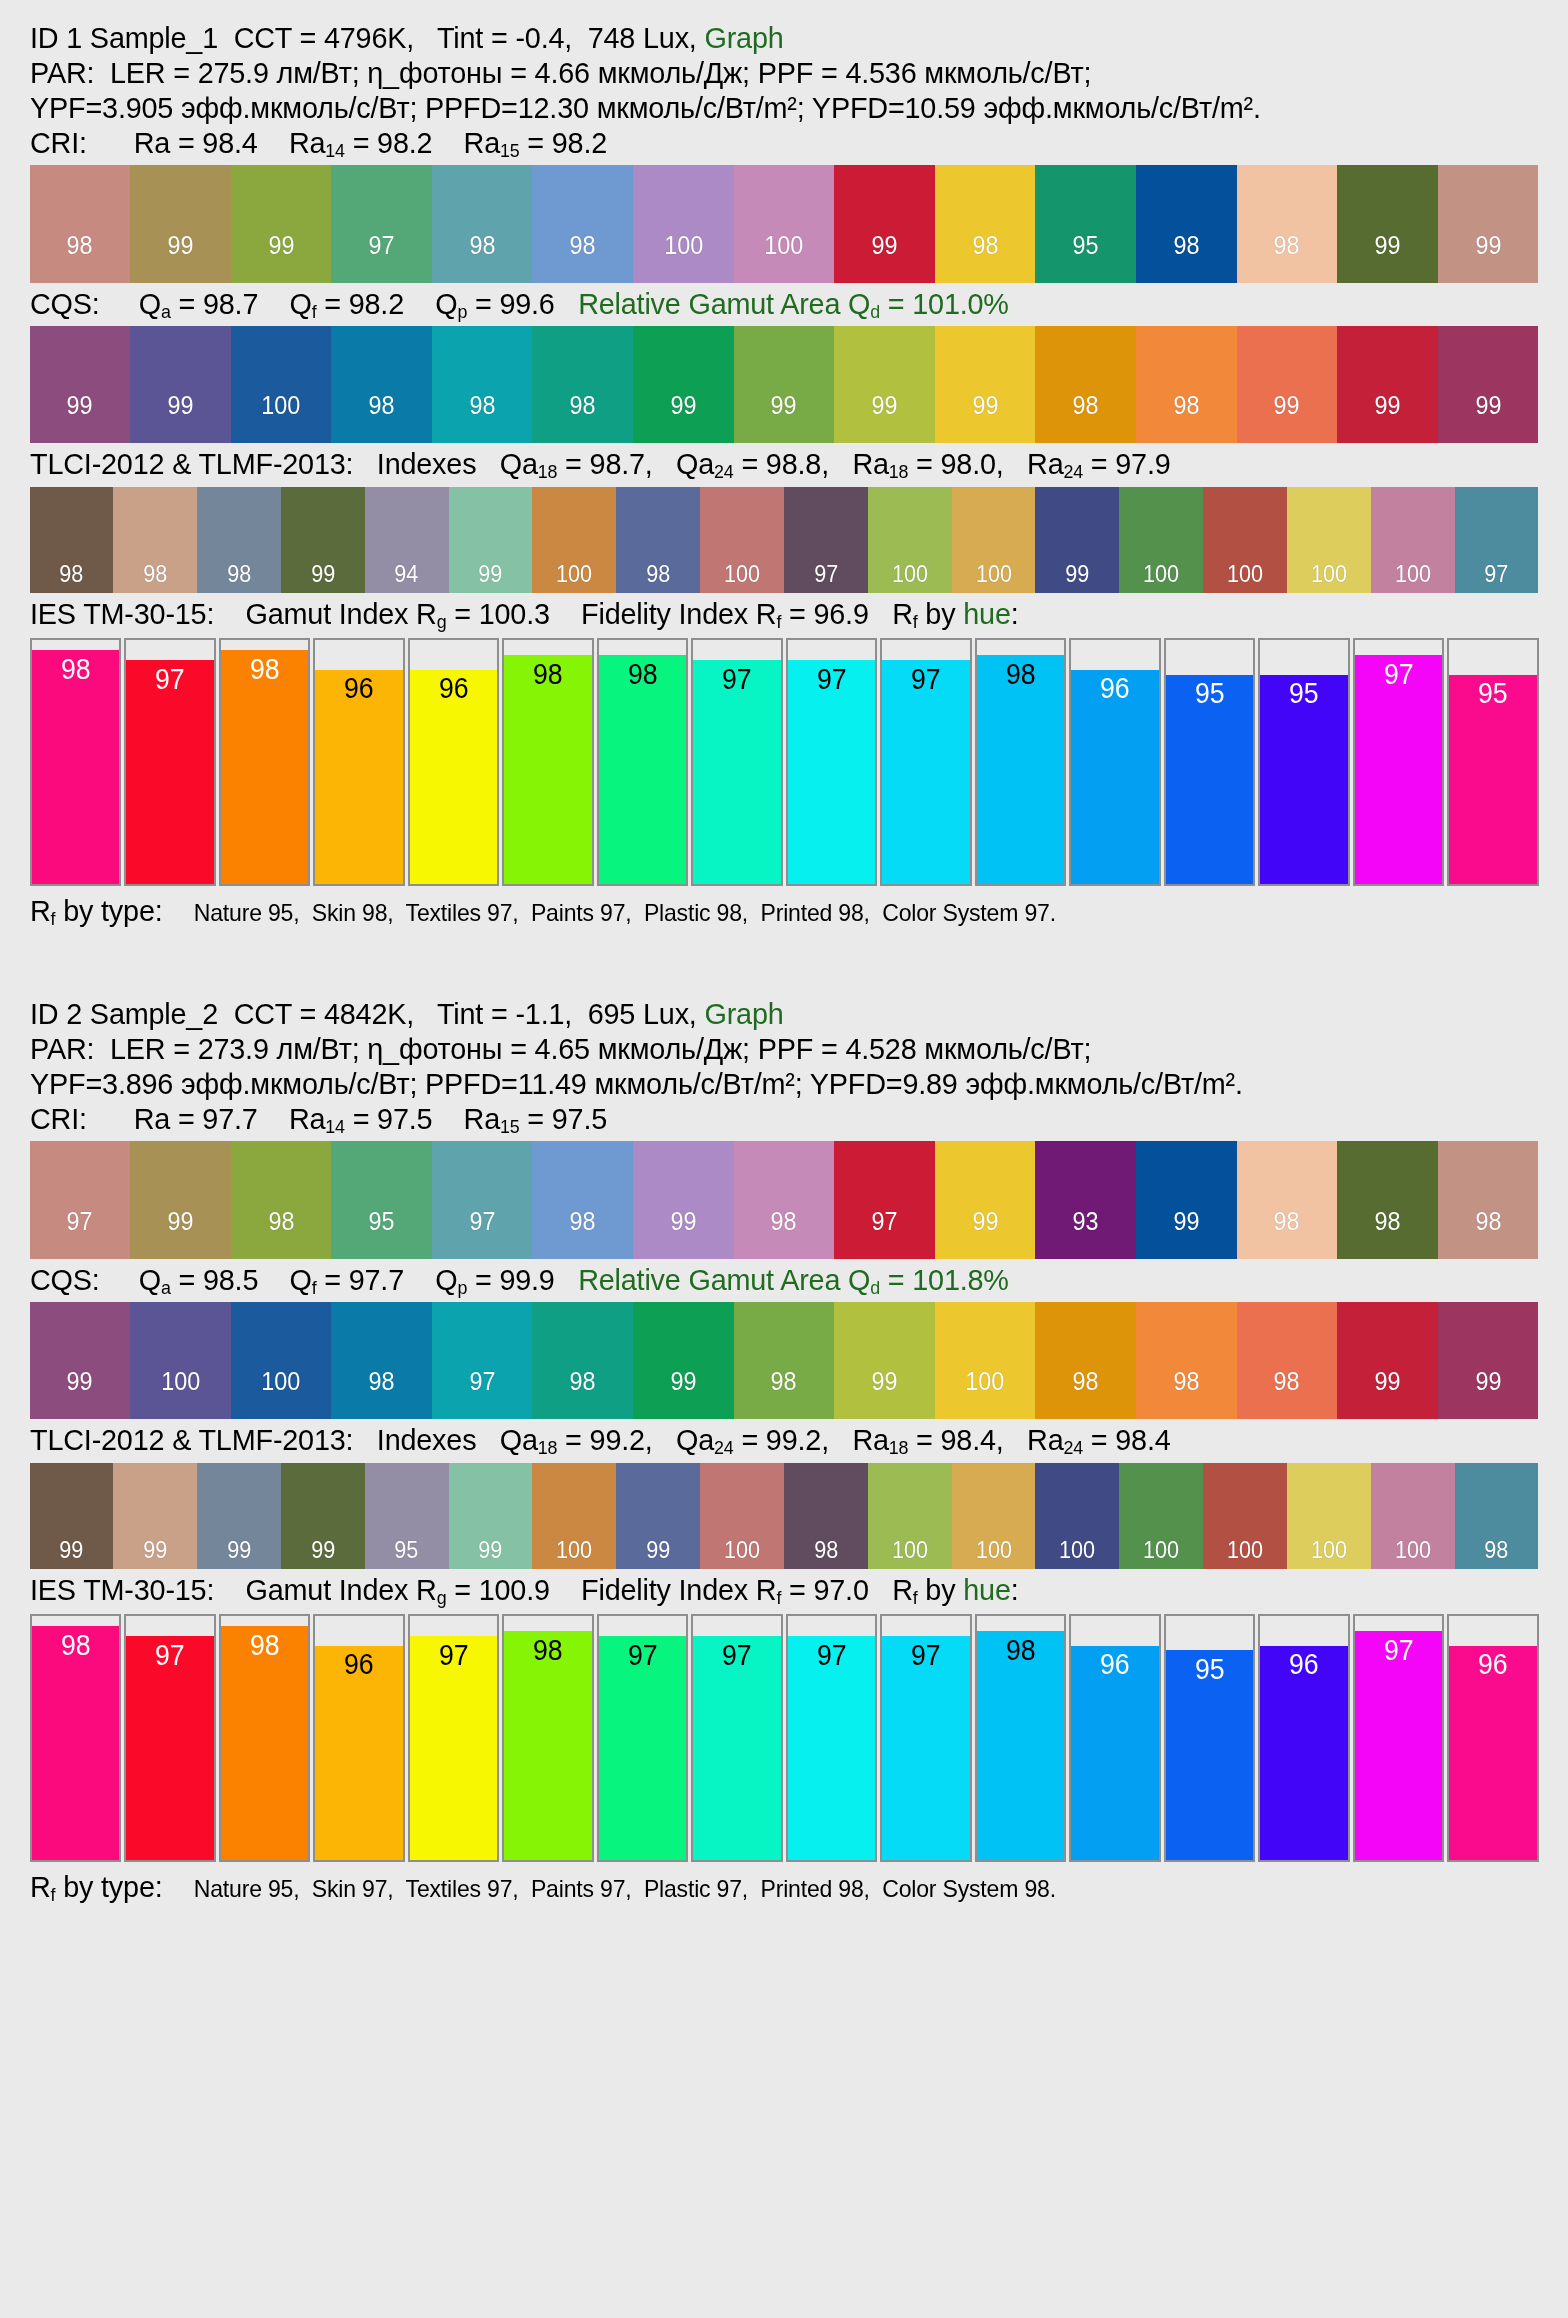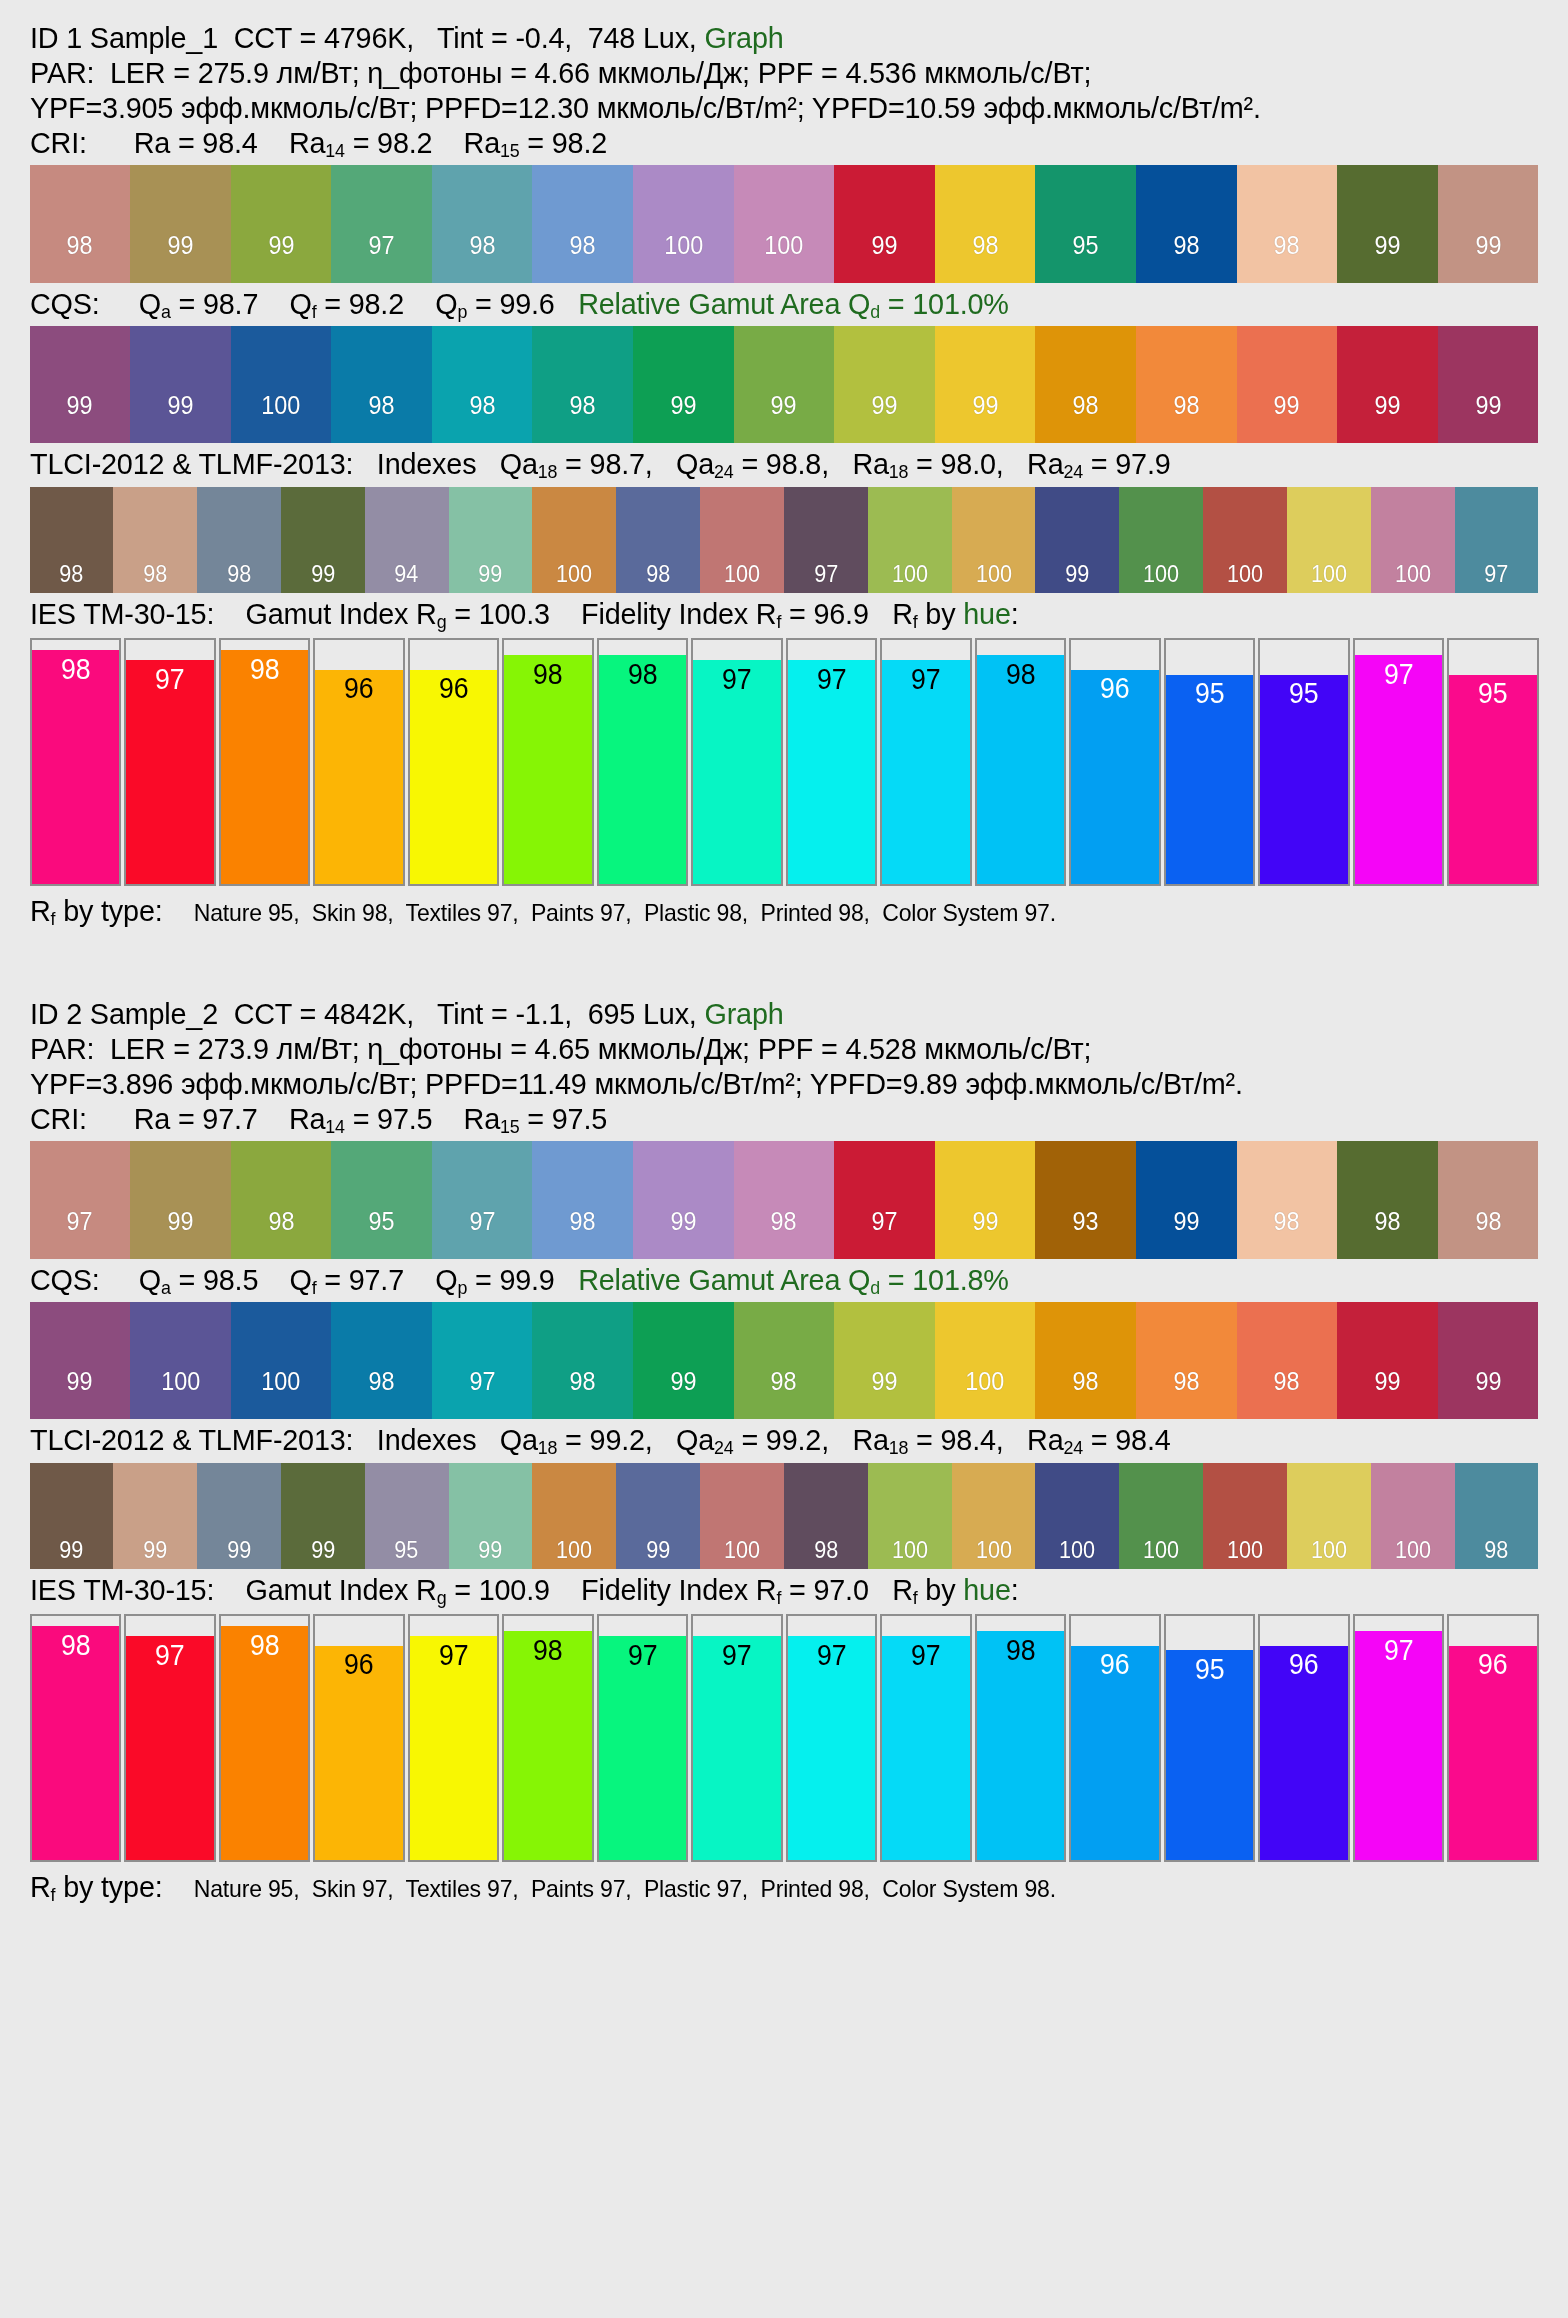--- a/index.html
+++ b/index.html
@@ -376,21 +376,21 @@
           </div>
           <div class="sw" style="background: rgb(198, 138, 184);">
             <span>98</span>
           </div>
           <div class="sw" style="background: rgb(203, 27, 53);">
             <span>97</span>
           </div>
           <div class="sw" style="background: rgb(237, 199, 46);">
             <span>99</span>
           </div>
-          <div class="sw" style="background: #a16207;">
+          <div class="sw" style="background: #701a75;">
             <span>93</span>
           </div>
           <div class="sw" style="background: rgb(5, 80, 154);">
             <span>99</span>
           </div>
           <div class="sw" style="background: rgb(242, 195, 163);">
             <span>98</span>
           </div>
           <div class="sw" style="background: rgb(86, 108, 48);">
             <span>98</span>

